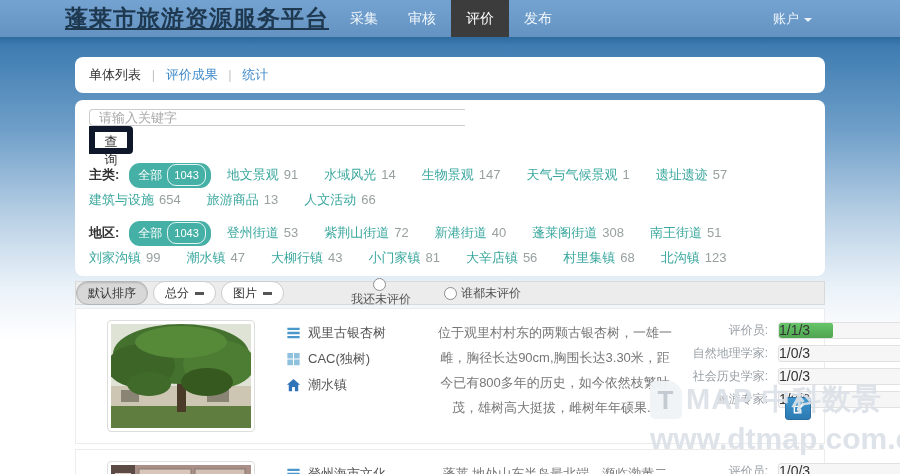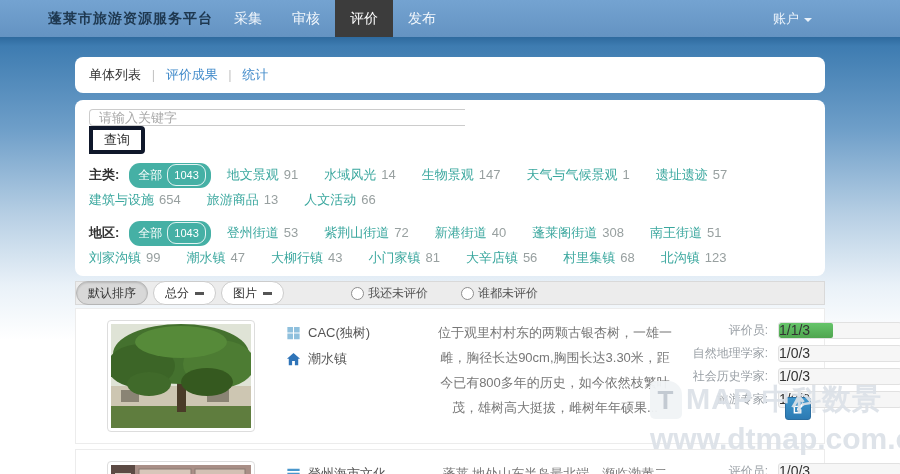--- a/index.html
+++ b/index.html
@@ -1,54 +1,54 @@
 <!DOCTYPE html>
 <html><head>
 <meta charset="utf-8">
 <style>
   html,body{margin:0;padding:0;}
   body{width:900px;height:474px;overflow:hidden;font-family:"Liberation Sans","DejaVu Sans",sans-serif;}
   .page{position:relative;width:900px;height:474px;overflow:hidden;
         background:linear-gradient(180deg,#2e6a9e 37px,#3e7cb1 46px,#6f9fc9 130px,#b7cfe4 215px,#e9f1f8 285px,#ffffff 340px,#ffffff 474px);}
   
   .navbar{position:absolute;top:0;left:0;width:900px;height:37px;background:linear-gradient(#74a3d1,#6493c2);display:flex;align-items:stretch;}
-  .brand{margin-left:48px;line-height:37px;font-size:14px;font-weight:bold;color:#1e3850;letter-spacing:1px;white-space:nowrap;}
+  .brand{margin-left:65px;line-height:37px;font-size:23px;font-weight:bold;color:#1e3850;letter-spacing:1px;white-space:nowrap;text-decoration:underline;}
   .nav{display:flex;margin-left:6px;}
   .nav-item{line-height:37px;padding:0 15px;font-size:14px;color:#f2f7fc;cursor:pointer;}
   .nav-item.active{background:#3c3c3c;color:#fff;}
   .account{position:absolute;right:88px;top:0;line-height:37px;font-size:13px;color:#eaf2fa;cursor:pointer;}
   .caret{display:inline-block;margin-left:5px;vertical-align:middle;width:0;height:0;border-left:4px solid transparent;border-right:4px solid transparent;border-top:4px solid #eaf2fa;}
   
   .container{position:absolute;left:75px;top:57px;width:750px;}
   .card{background:#fff;border-radius:8px;box-sizing:border-box;}
   
   .tabs-card{padding:9px 14px;font-size:13px;}
   .tab{cursor:pointer;color:#428bca;}
   .tab.current{color:#333;cursor:default;}
   .tab-sep{color:#c5c5c5;margin:0 7px;}
   
   .filter-card{margin-top:7px;padding:9px 14px 6px 14px;}
   .search-row{display:flex;width:376px;flex-direction:column;}
   .search-input{flex:1;height:26px;border:1px solid #ccc;border-right:none;border-radius:4px 0 0 4px;padding:0 9px;font-size:13px;color:#333;outline:none;font-family:inherit;}
   .search-input::placeholder{color:#a9a9a9;}
-  .search-btn{width:56px;height:28px;border:4px solid #0f172a;background:#fff;border-radius:0 4px 4px 0;font-size:13px;color:#333;cursor:pointer;font-family:Liberation Mono, monospace;}
+  .search-btn{width:44px;height:28px;border:6px solid #0f172a;background:#fff;border-radius:0 4px 4px 0;font-size:13px;color:#333;cursor:pointer;font-family:Liberation Mono, monospace;}
   .filter-row{font-size:13px;line-height:20px;margin-top:9px;color:#333;}
   .f-label{font-weight:bold;color:#333;margin-right:10px;}
   .badge-all{display:inline-block;background:#45b0a5;color:#fff;border-radius:11px;padding:1px 5px 2px 9px;font-size:12px;margin-right:16px;cursor:pointer;}
   .badge-count{display:inline-block;border:1px solid rgba(255,255,255,.85);border-radius:9px;padding:0 6px;margin-left:5px;font-size:11px;}
   .f-opt{display:inline-block;margin-right:26px;cursor:pointer;line-height:24px;}
   .f-name{color:#3aa79e;}
   .f-count{color:#98a0a0;margin-left:5px;}
   
   .sortbar{margin-top:5px;height:24px;background:#ececec;border:1px solid #d9d9d9;display:flex;align-items:center;font-size:12px;color:#333;box-sizing:border-box;}
   .sort-btn{height:22px;line-height:20px;padding:0 11px;border:1px solid #ccc;background:#fff;border-radius:12px;margin-right:5px;cursor:pointer;display:flex;align-items:center;}
   .sort-btn.active{background:#d8d8d8;border-color:#b5b5b5;box-shadow:inset 0 1px 2px rgba(0,0,0,.15);}
   .dash{display:inline-block;width:9px;height:3px;background:#555;margin-left:6px;}
   .radio-opt{display:flex;align-items:center;cursor:pointer;color:#555;}
-  .radio-opt.r1{margin-left:62px;}
+  .radio-opt.r1{margin-left:62px;flex-direction:column;}
   .radio-opt.r2{margin-left:33px;}
   .radio{display:inline-block;width:11px;height:11px;border:1px solid #8e8e8e;border-radius:50%;background:#fff;margin-right:4px;}
   
   .item-card{position:relative;background:#fff;border:1px solid #ececec;margin-top:3px;padding:11px 13px;display:flex;box-sizing:border-box;min-height:128px;}
   .thumb{margin-left:18px;width:140px;height:104px;border:1px solid #ddd;border-radius:4px;background:#fff;padding:3px;box-sizing:content-box;cursor:pointer;flex:0 0 auto;}
   .thumb svg{display:block;width:140px;height:104px;}
   .info{width:148px;margin-left:31px;flex:0 0 auto;}
   .info-row{display:flex;align-items:center;height:26px;font-size:13px;color:#555;white-space:nowrap;}
   .info-row .i{width:15px;height:14px;margin-right:7px;flex:0 0 auto;}
   .desc{width:238px;margin-left:2px;font-size:13px;color:#777;line-height:25px;flex:0 0 auto;overflow:hidden;text-align:center;}
@@ -141,20 +141,26 @@
           <rect x="66" y="48" width="9" height="40" fill="#4a3b28"></rect>
           <ellipse cx="70" cy="30" rx="68" ry="30" fill="#44712e"></ellipse>
           <ellipse cx="30" cy="42" rx="34" ry="22" fill="#3c6527"></ellipse>
           <ellipse cx="108" cy="40" rx="36" ry="24" fill="#4d7c33"></ellipse>
           <ellipse cx="70" cy="18" rx="46" ry="16" fill="#568a39"></ellipse>
           <ellipse cx="96" cy="58" rx="26" ry="14" fill="#35591f"></ellipse>
           <ellipse cx="38" cy="60" rx="22" ry="12" fill="#406a2a"></ellipse>
         </svg>
       </div>
       <div class="info">
+        <div class="info-row">
+          <svg class="i" viewBox="0 0 16 16">
+              <path fill="#4a97cc" d="M1 2h14v2.6H1zM1 6.7h14v2.6H1zM1 11.4h14V14H1z"></path>
+            </svg>
+          <span>观里古银杏树</span>
+        </div>
         <div class="info-row">
           <svg class="i" viewBox="0 0 16 16">
               <path fill="#8fc0dd" d="M1 1h6.4v6.4H1zM8.6 1H15v6.4H8.6zM1 8.6h6.4V15H1zM8.6 8.6H15V15H8.6z"></path>
             </svg>
           <span>CAC(独树)</span>
         </div>
         <div class="info-row">
           <svg class="i" viewBox="0 0 16 16">
               <path fill="#2f74b8" d="M8 1l7.5 6.6h-2.1V15h-3.8v-4.6H6.4V15H2.6V7.6H.5z"></path>
             </svg>

